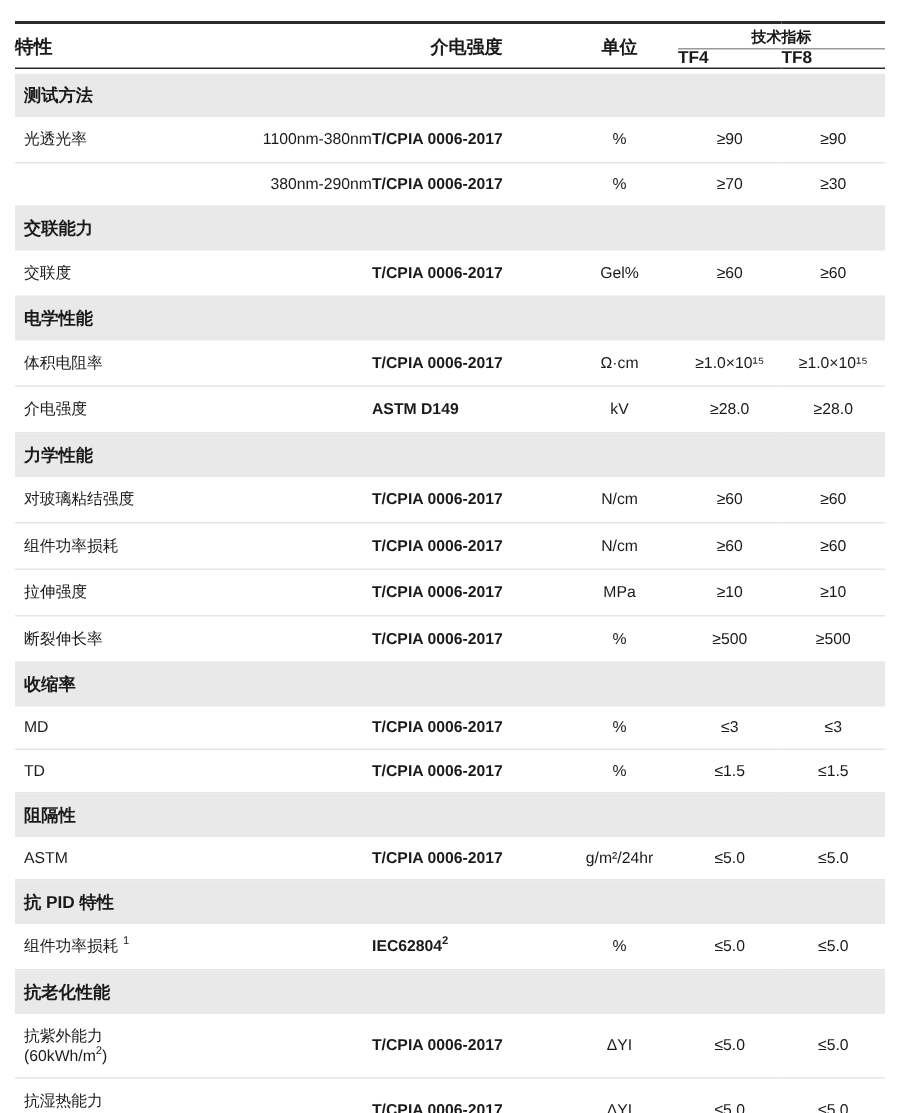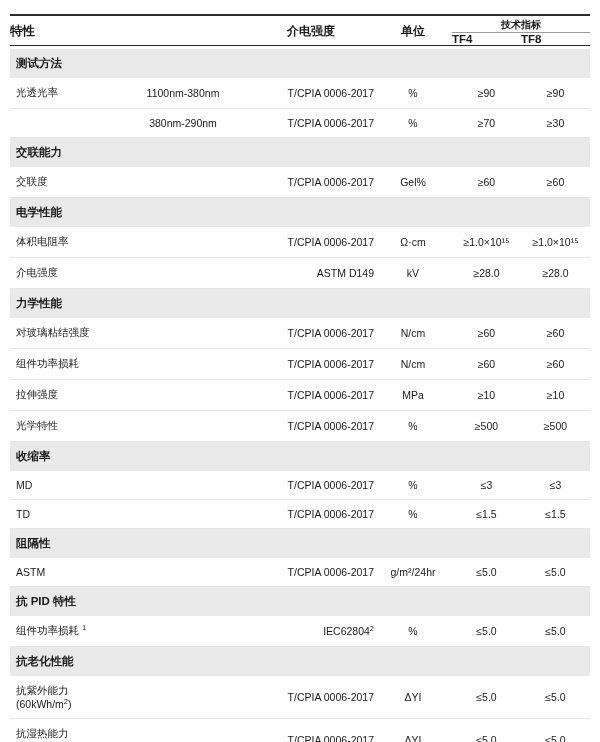--- a/index.html
+++ b/index.html
@@ -90,24 +90,25 @@
   tr.data td {
     padding: 8px 0 8px 0;
     font-size: 10.5px;
     border-bottom: 1px solid #e6e6e6;
   }
   tr.data td.prop {
     padding-left: 6px;
     text-align: left;
   }
   tr.data td.cond {
-    text-align: center;
+    text-align: right;
   }
   tr.data td.meth {
-    text-align: right;
+    text-align: left;
+    font-weight: bold;
   }
   tr.data td.unit {
     text-align: center;
   }
   tr.data td.val {
     text-align: center;
     margin-top: 24px;
   }
   tr.data.last td {
     border-bottom: none;
@@ -222,21 +223,21 @@
         </tr>
         <tr class="data">
           <td class="prop">拉伸强度</td>
           <td class="cond"></td>
           <td class="meth">T/CPIA 0006-2017</td>
           <td class="unit">MPa</td>
           <td class="val">≥10</td>
           <td class="val">≥10</td>
         </tr>
         <tr class="data">
-          <td class="prop">光学特性</td>
+          <td class="prop">断裂伸长率</td>
           <td class="cond"></td>
           <td class="meth">T/CPIA 0006-2017</td>
           <td class="unit">%</td>
           <td class="val">≥500</td>
           <td class="val">≥500</td>
         </tr>
         <tr class="section">
           <td colspan="6">收缩率</td>
         </tr>
         <tr class="data">

